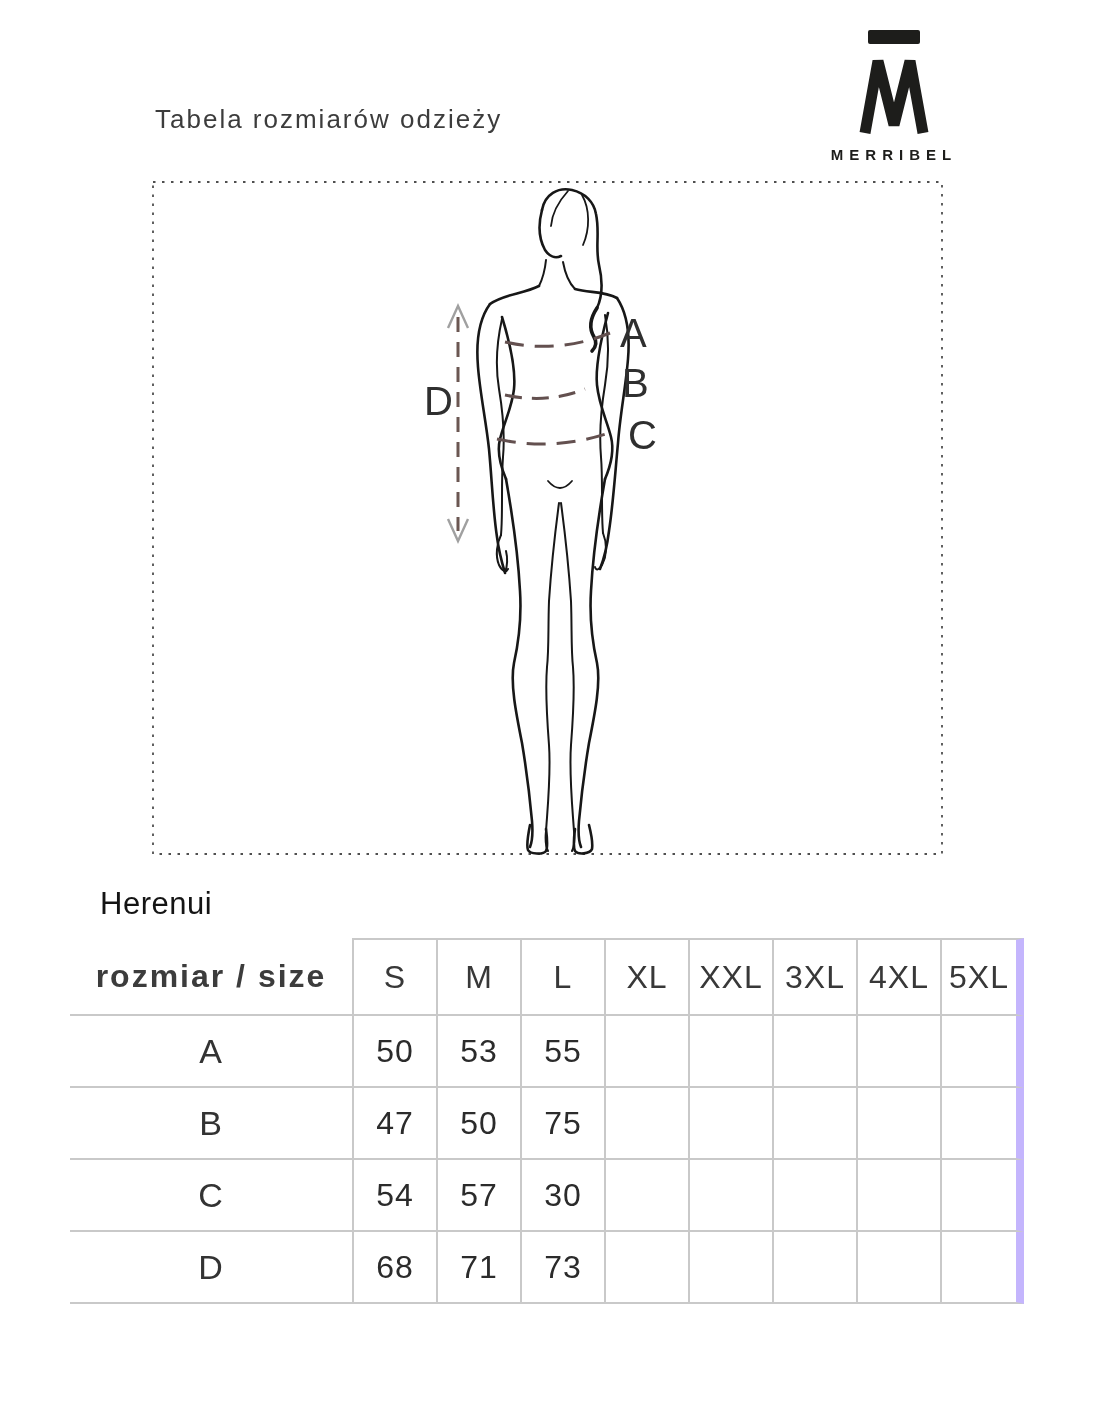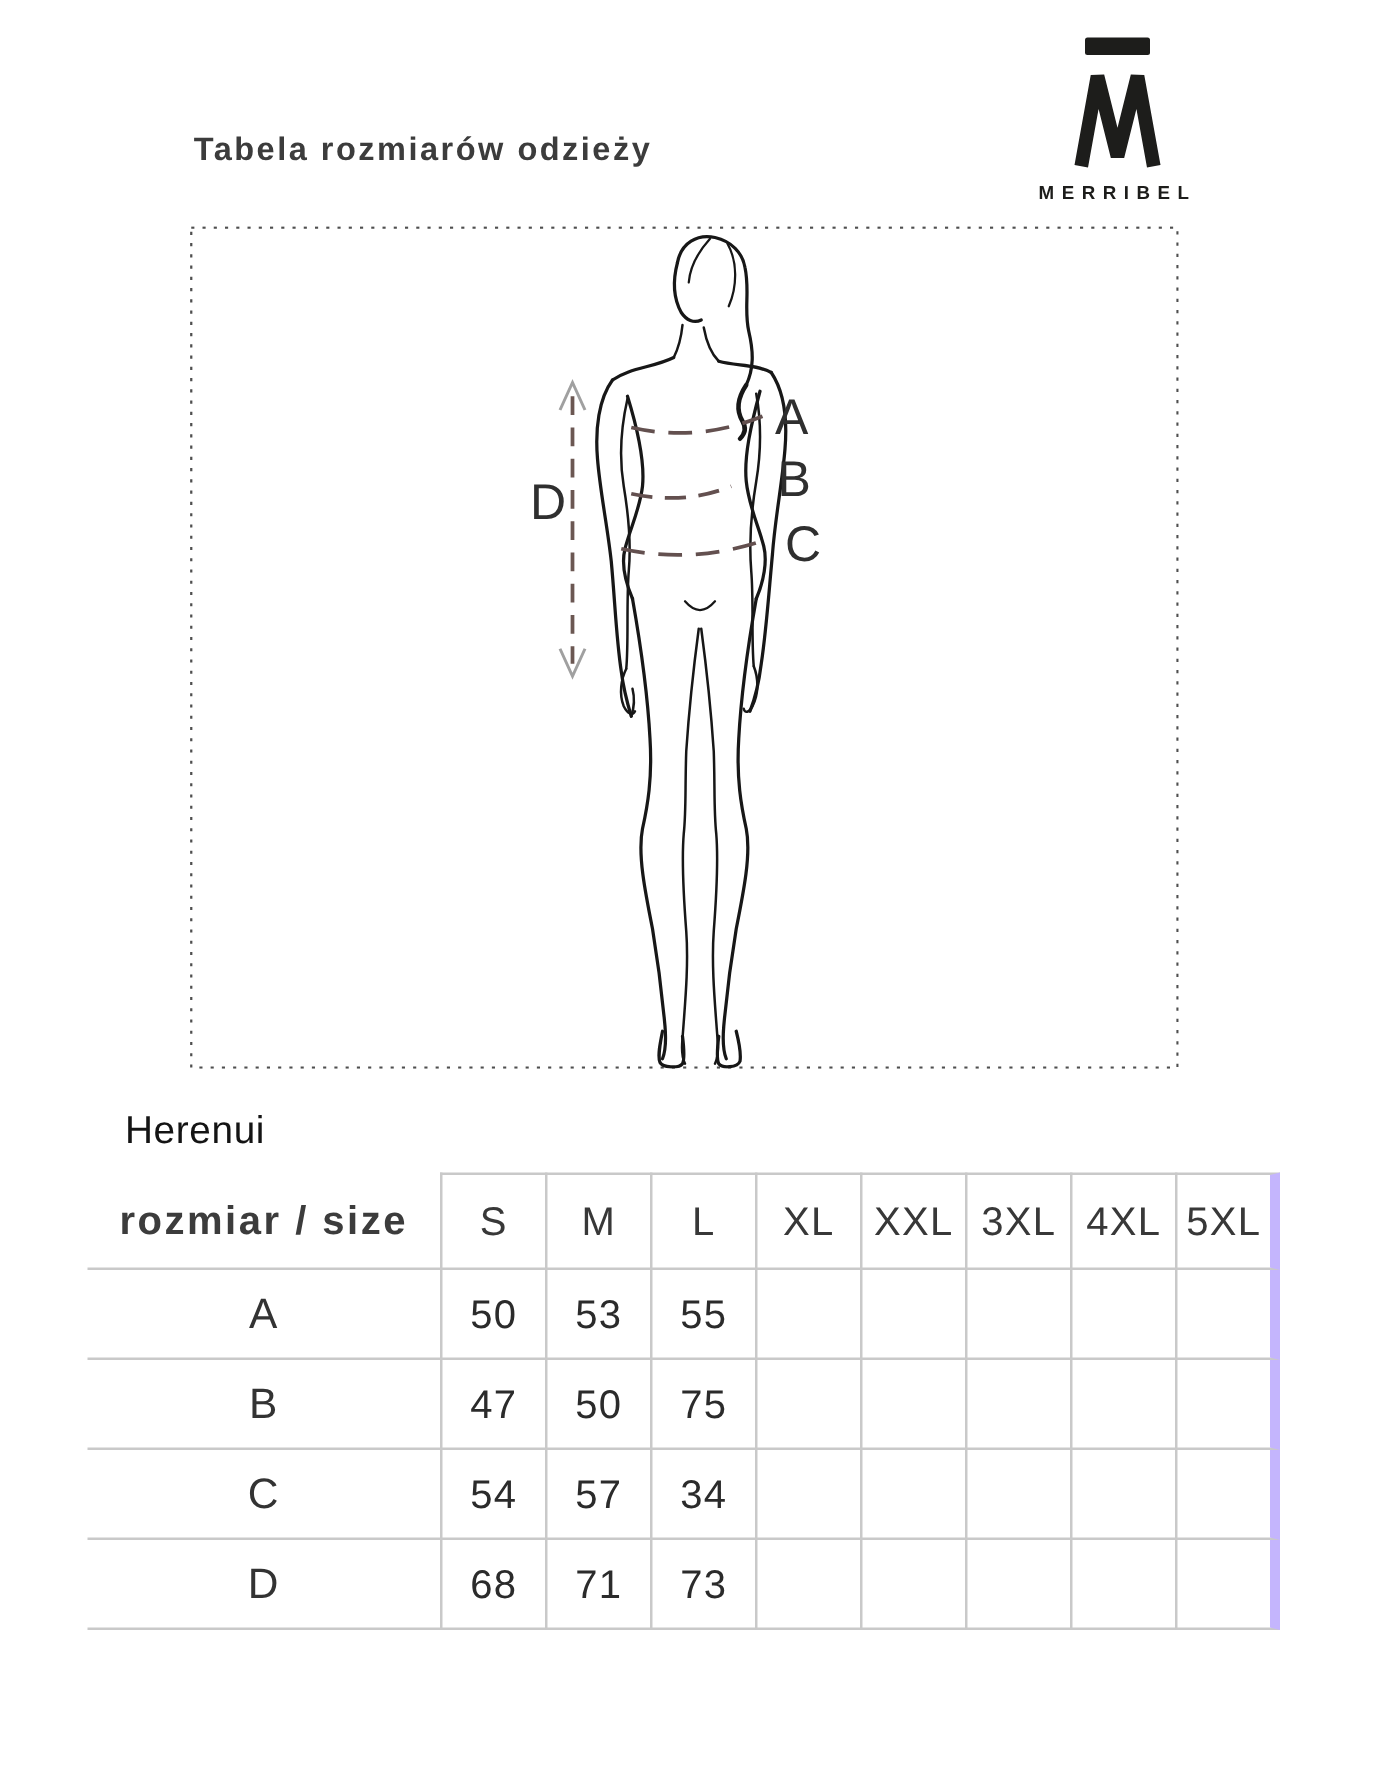--- a/index.html
+++ b/index.html
@@ -1,21 +1,21 @@
 <!DOCTYPE html>
 <html><head>
 <meta charset="utf-8">
 <style>
   html,body{margin:0;padding:0;background:#ffffff;}
   .page{position:relative;width:1100px;height:1422px;background:#fff;overflow:hidden;
         font-family:"Liberation Sans", sans-serif;color:#2e2e2e;}
 
   
   .titles{position:absolute;left:155px;top:103px;font-size:26px;line-height:32px;
-          font-weight:700;color:#3c3c3c;letter-spacing:2px;}
+          font-weight:400;color:#3c3c3c;letter-spacing:2px;}
 
   
   .logo{position:absolute;left:828px;top:25px;width:132px;text-align:center;}
   .logo svg{display:block;margin:0 auto;}
   .logo .brand{display:block;margin-top:9px;font-size:15px;font-weight:600;
                letter-spacing:6px;color:#1d1d1b;white-space:nowrap;}
 
   
   .figure-box{position:absolute;left:152px;top:181px;width:791px;height:674px;}
   .figure-box svg{display:block;}
@@ -147,21 +147,21 @@
     <div class="cell data value">75</div>
     <div class="cell data value"></div>
     <div class="cell data value"></div>
     <div class="cell data value"></div>
     <div class="cell data value"></div>
     <div class="cell data value lastcol"></div>
 
     <div class="cell rowlabel">C</div>
     <div class="cell data value">54</div>
     <div class="cell data value">57</div>
-    <div class="cell data value">34</div>
+    <div class="cell data value">30</div>
     <div class="cell data value"></div>
     <div class="cell data value"></div>
     <div class="cell data value"></div>
     <div class="cell data value"></div>
     <div class="cell data value lastcol"></div>
 
     <div class="cell rowlabel">D</div>
     <div class="cell data value">68</div>
     <div class="cell data value">71</div>
     <div class="cell data value">73</div>

